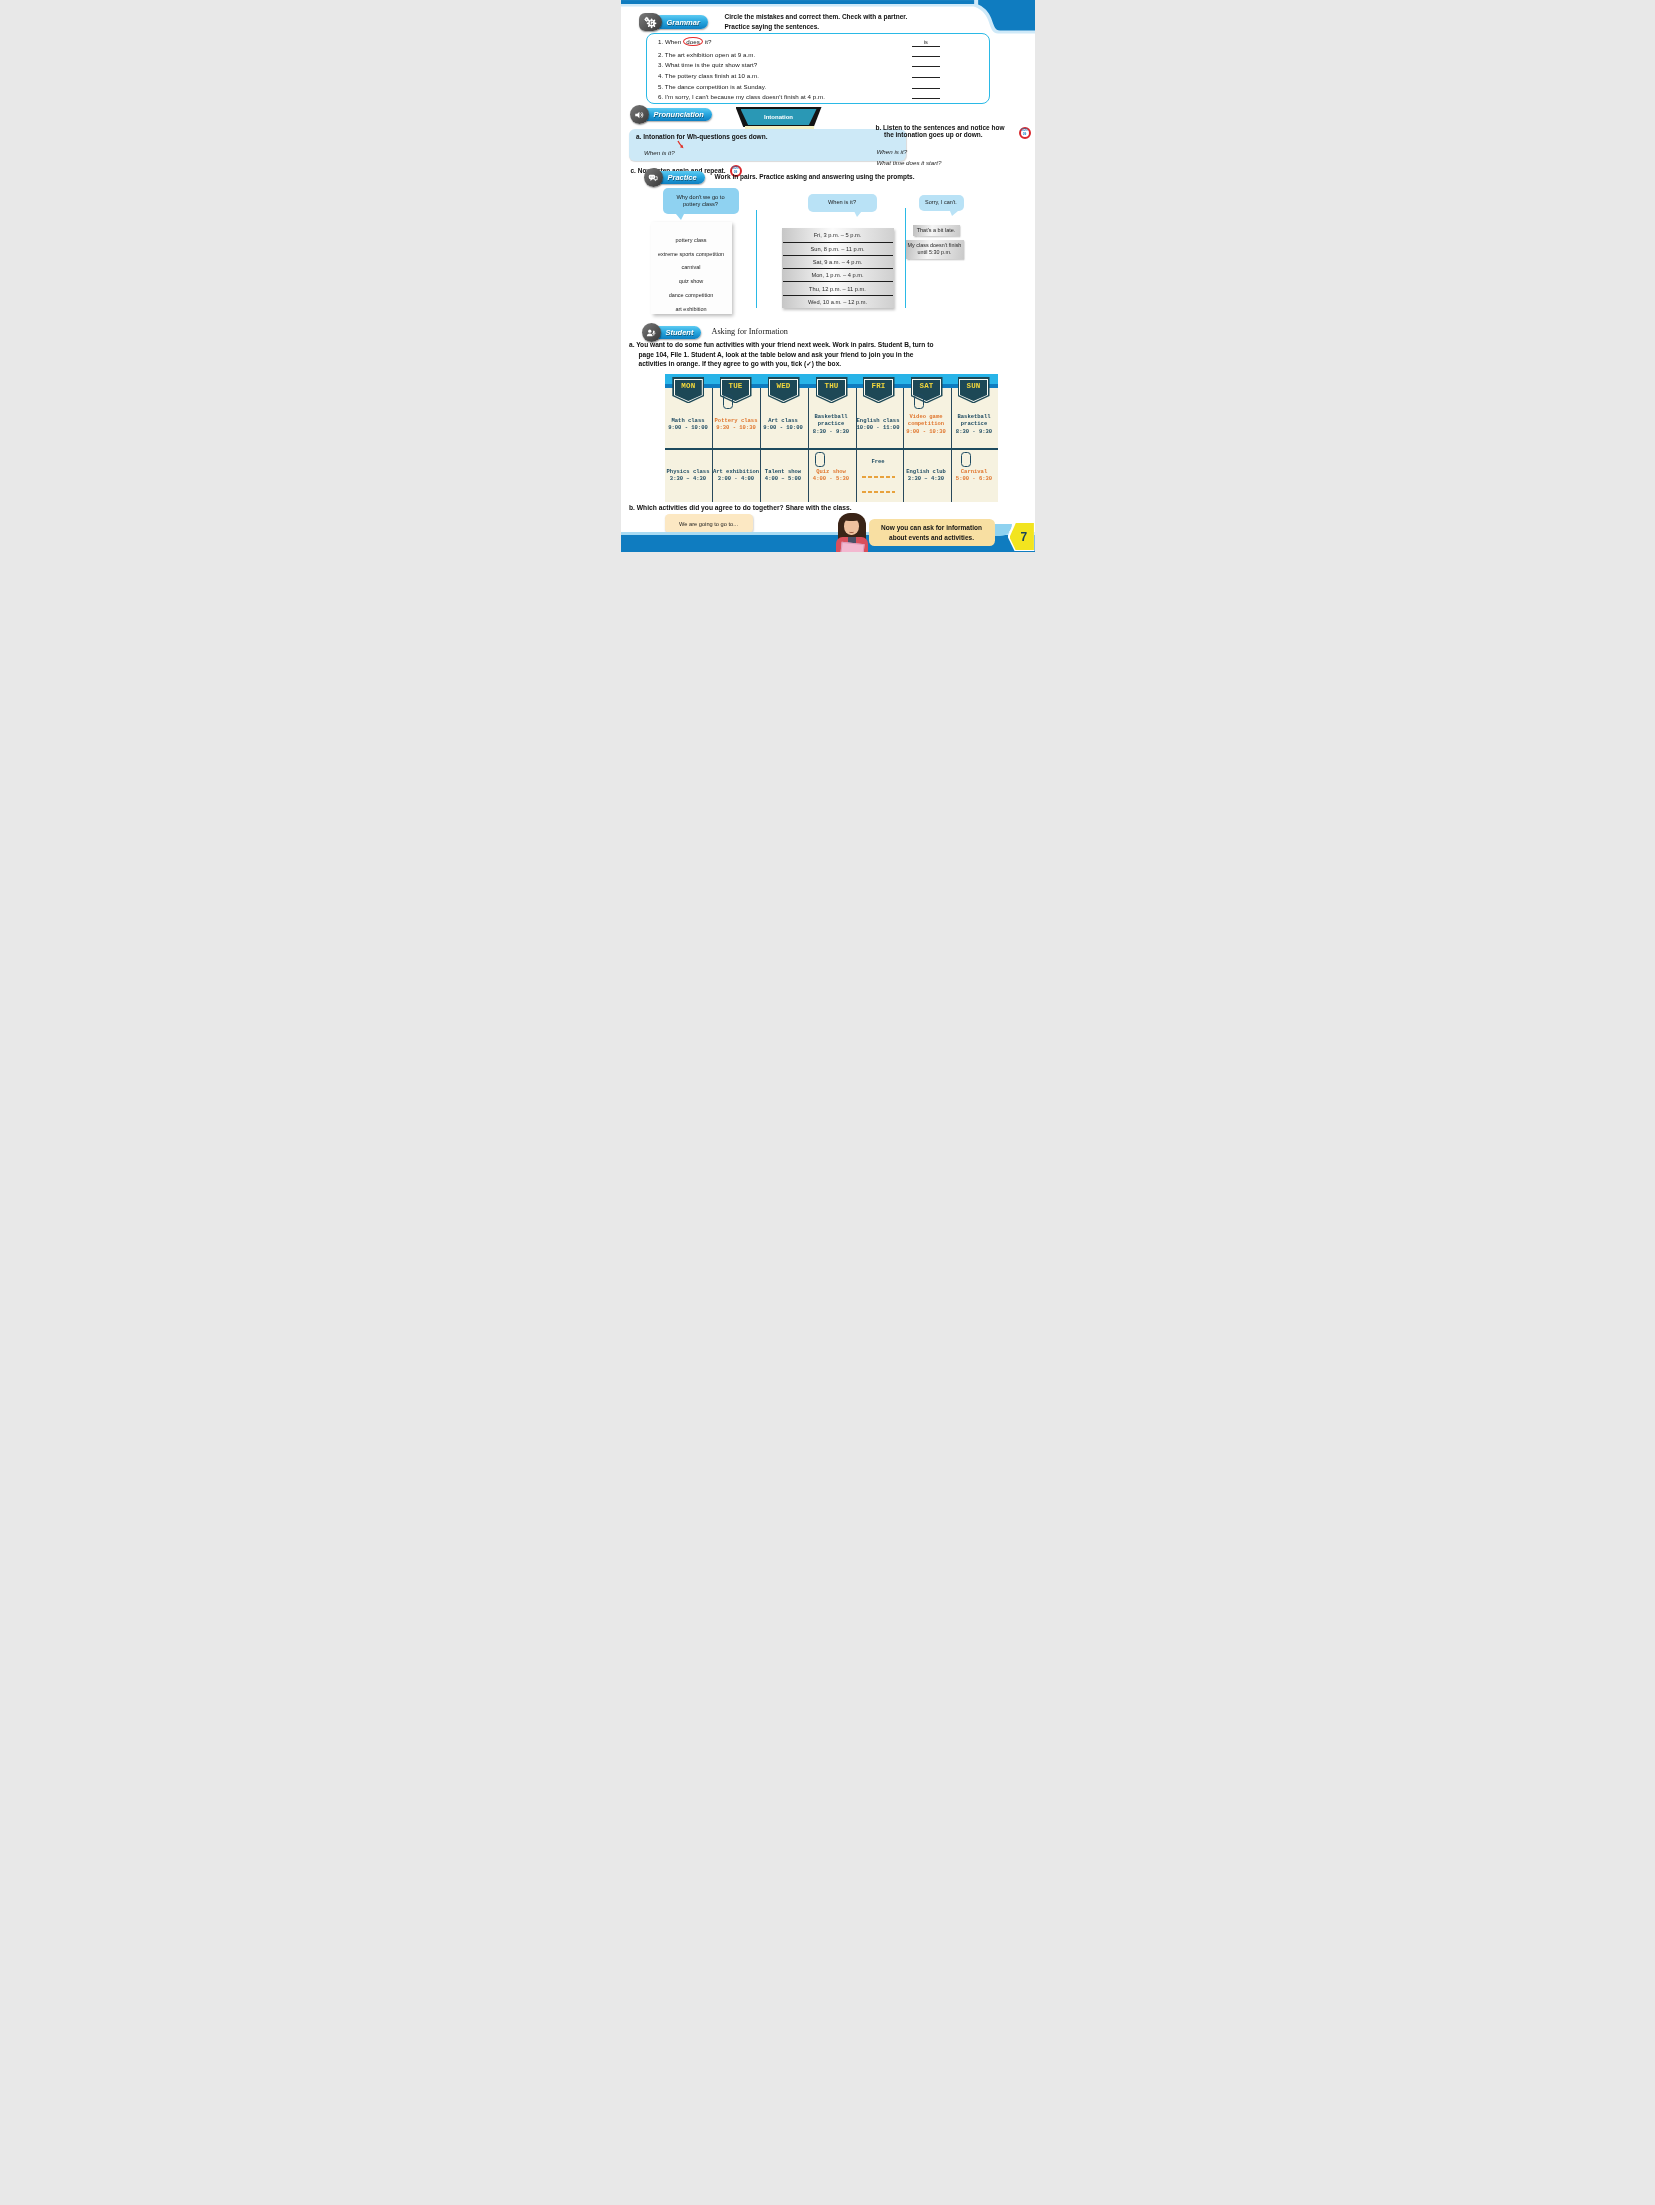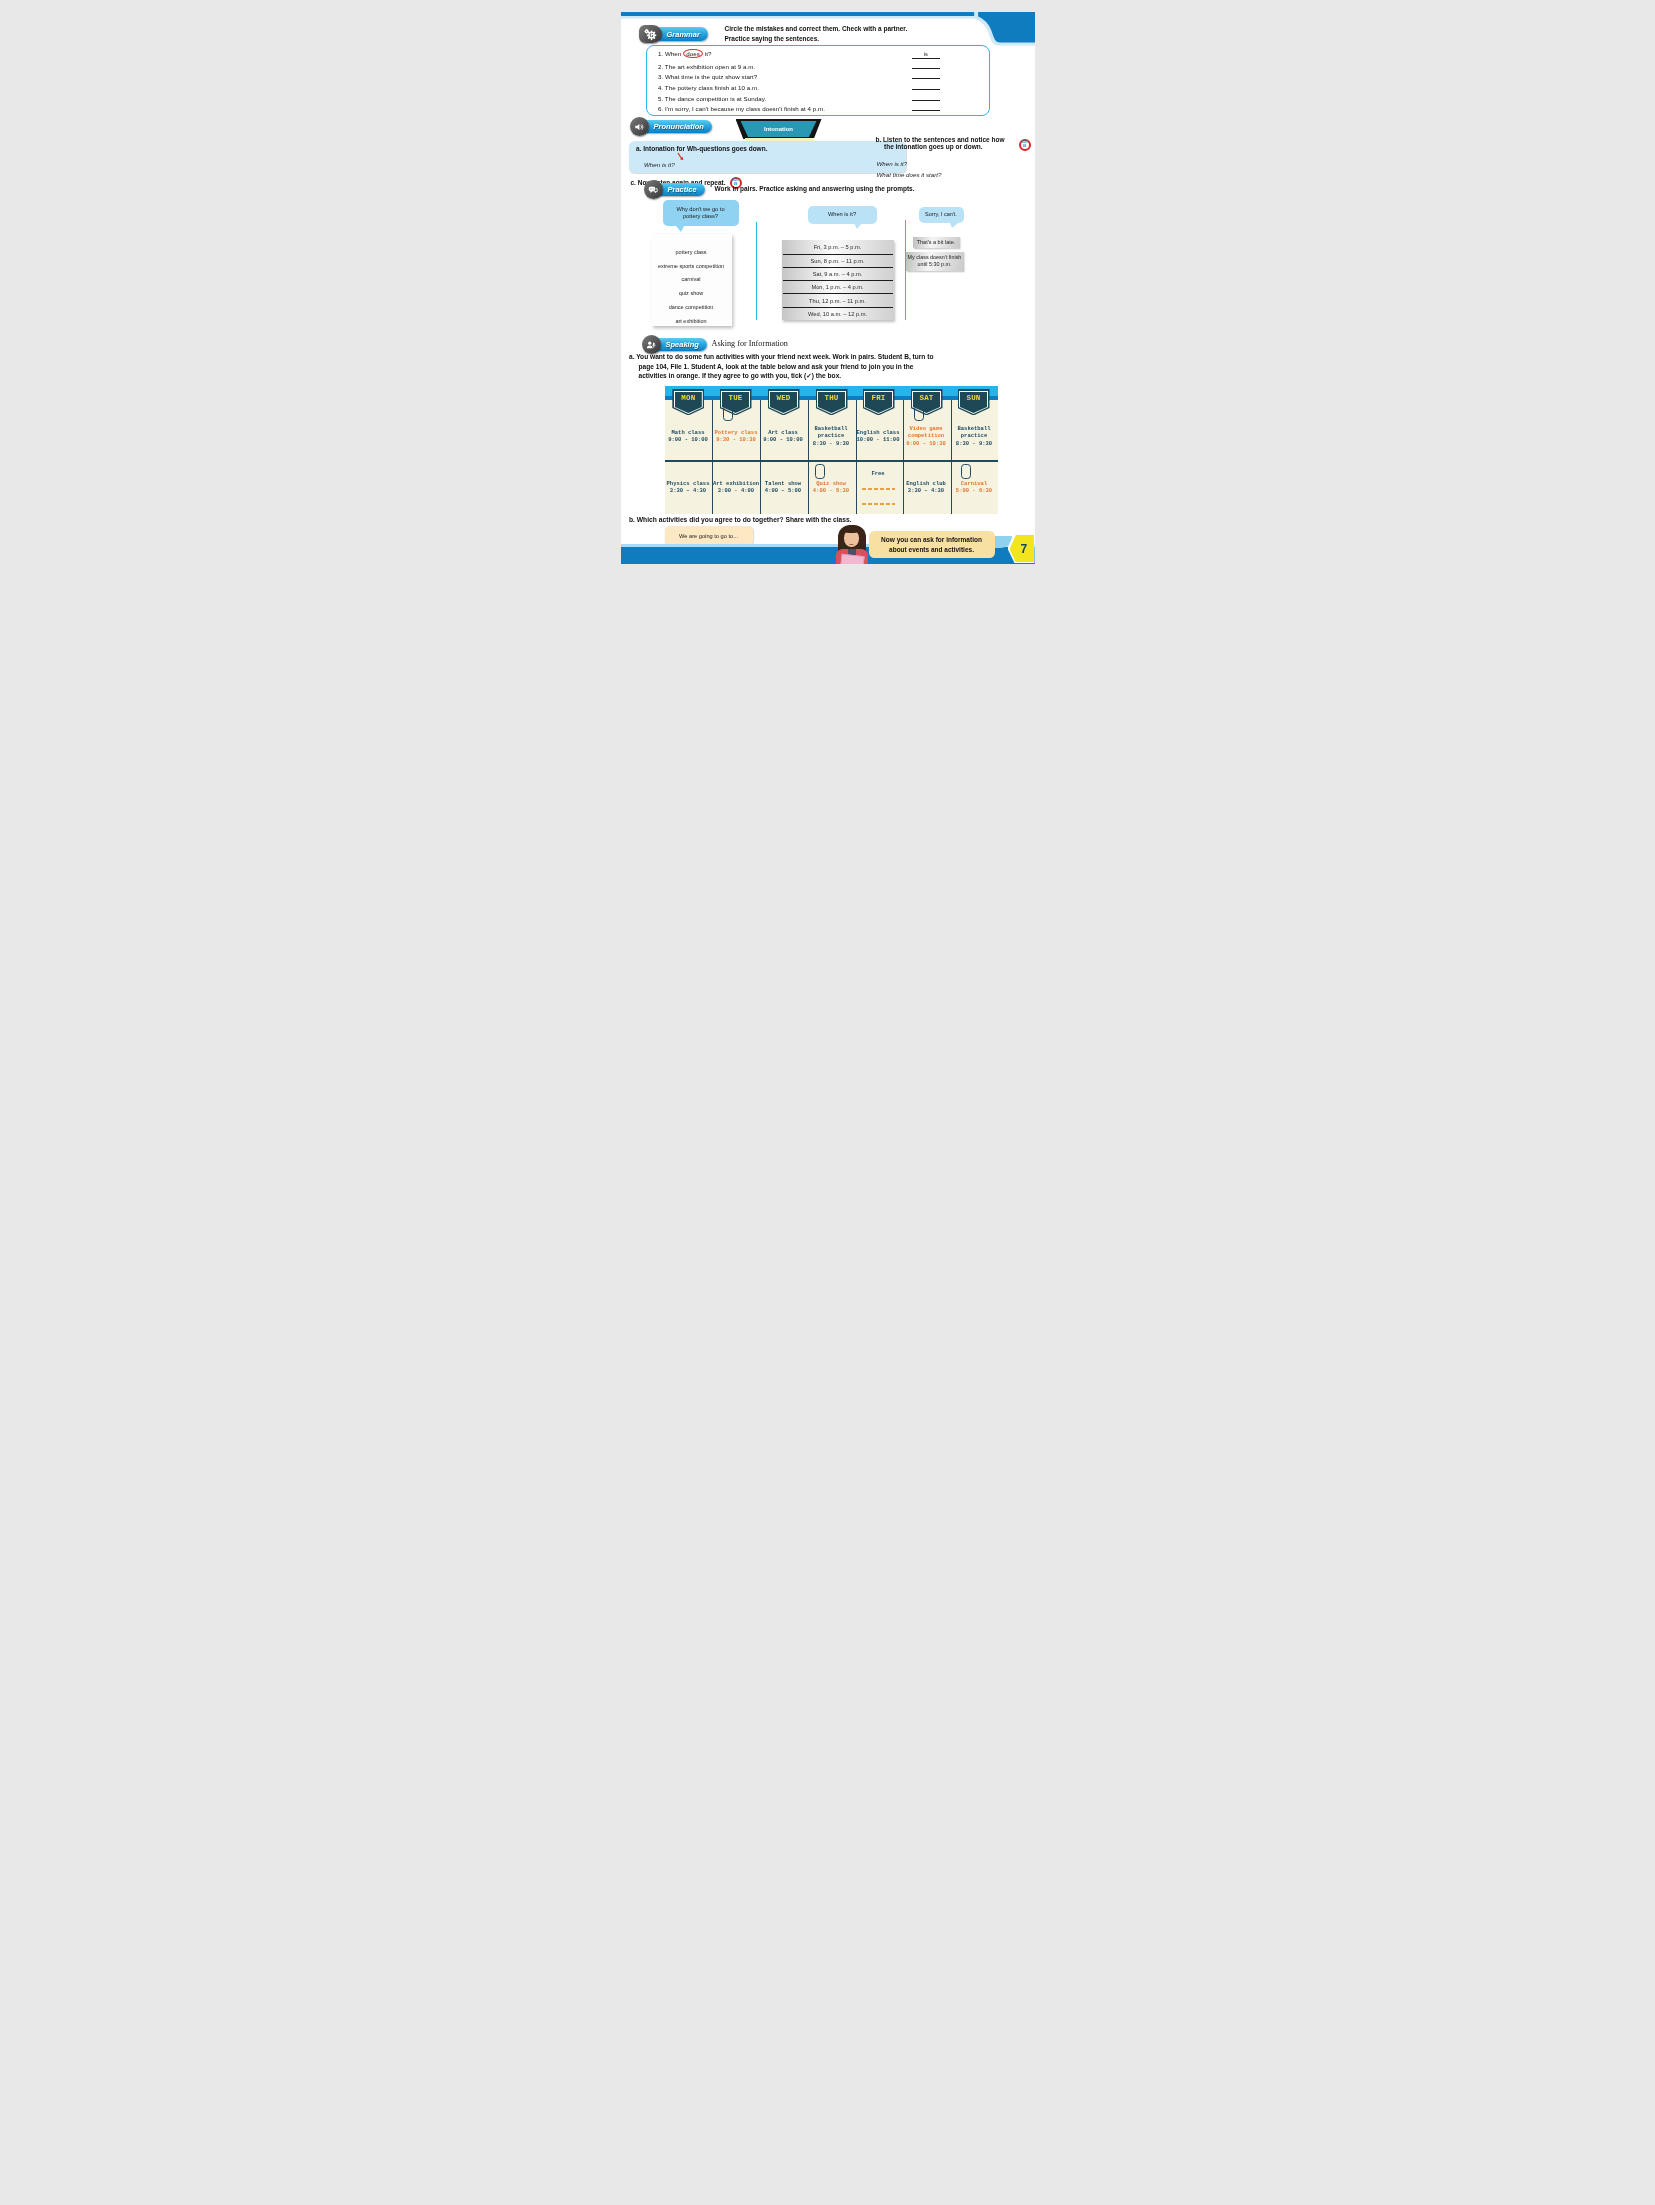--- a/index.html
+++ b/index.html
@@ -1,16 +1,16 @@
 <!DOCTYPE html>
 <html style="font-size:8px"><head>
 <meta charset="utf-8">
 <style>
   html,body{margin:0;padding:0;background:#e8e8e8;}
-  .page{position:relative;width:414px;height:552px;background:#ffffff;margin:12px auto;
+  .page{position:relative;width:414px;height:552px;background:#ffffff;margin:0 auto;
         font-family:"Liberation Sans",sans-serif;overflow:hidden;}
   .abs{position:absolute;}
 
   
   .top-deco{left:0;top:0;width:414px;height:35px;}
 
   
   .badge{display:flex;align-items:center;}
   .badge-icon{width:23px;height:18px;background:linear-gradient(135deg,#7a7a7a,#353535);
       border-radius:6px 9px 9px 6px;position:relative;z-index:2;
@@ -319,21 +319,21 @@
   <div class="abs badge" style="left:21px;top:323px;">
     <div class="badge-icon round">
       <svg width="10" height="10" viewBox="0 0 24 24">
         <circle cx="9" cy="7.5" r="4" fill="#fff"></circle>
         <path d="M2 20 a7 7 0 0 1 14 0 Z" fill="#fff"></path>
         <rect x="16.8" y="6" width="3.6" height="7.5" rx="1.8" fill="#fff"></rect>
         <path d="M15.3 11.5 a3.4 3.4 0 0 0 6.8 0" stroke="#fff" stroke-width="1.6" fill="none"></path>
         <line x1="18.6" y1="15" x2="18.6" y2="18.5" stroke="#fff" stroke-width="1.6"></line>
       </svg>
     </div>
-    <div class="badge-pill">Speaking</div>
+    <div class="badge-pill">Student</div>
   </div>
   <div class="abs speak-title" style="left:91px;top:327px;">Asking for Information</div>
 
   <div class="abs speak-par" style="left:8.5px;top:340px;width:399px;">
     <span>a. You want to do some fun activities with your friend next week. Work in pairs. Student B, turn to</span>
     <span>page 104, File 1. Student A, look at the table below and ask your friend to join you in the</span>
     <span>activities in orange. If they agree to go with you, tick (✓) the box.</span>
   </div>
 
   

